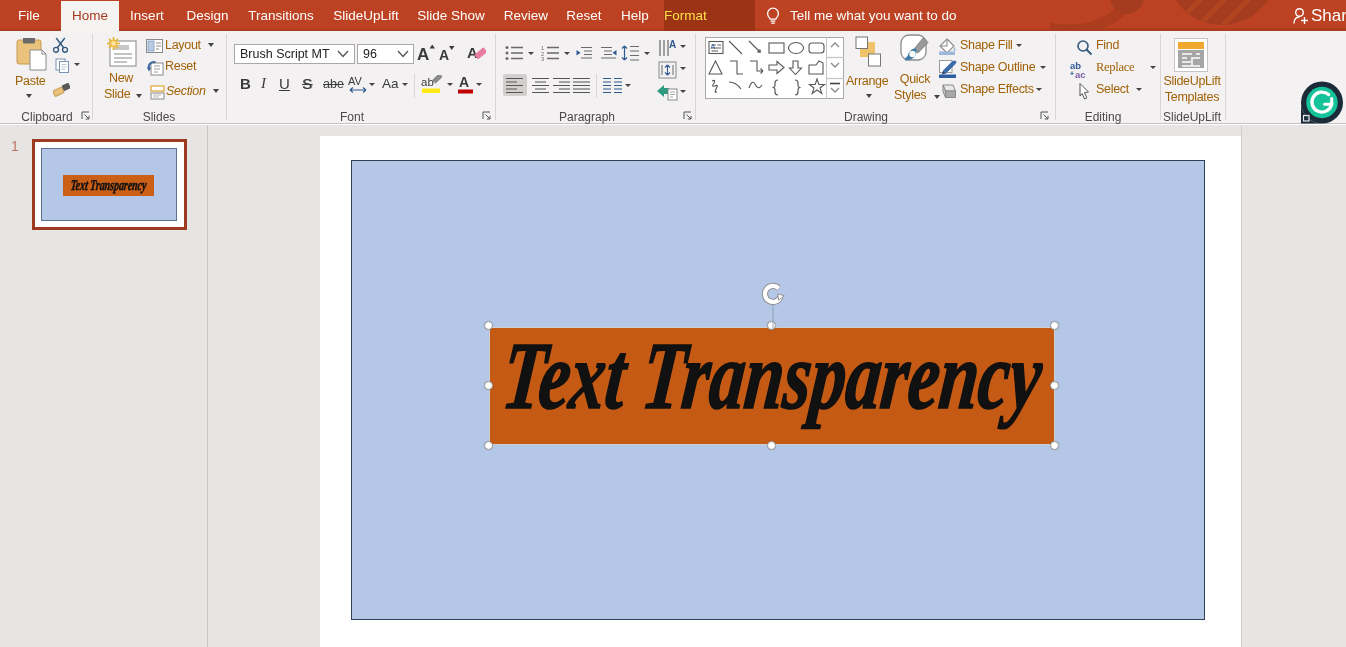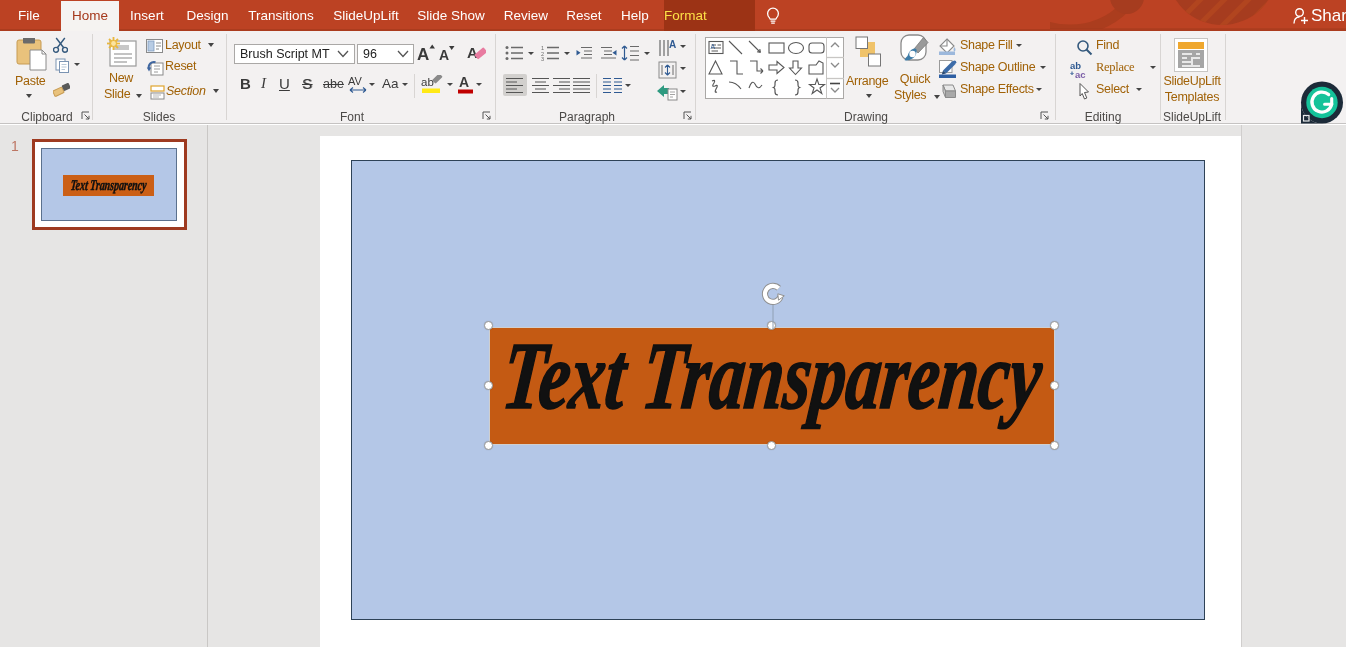--- a/index.html
+++ b/index.html
@@ -85,20 +85,21 @@
     <div class="tab" style="left:327px;width:78px;">SlideUpLift</div>
     <div class="tab" style="left:412px;width:78px;">Slide Show</div>
     <div class="tab" style="left:497px;width:58px;">Review</div>
     <div class="tab" style="left:560px;width:48px;">Reset</div>
     <div class="tab" style="left:612px;width:46px;">Help</div>
     <div id="tab-format" style="left:664px;width:91px;">Format</div>
     <svg class="abs" style="left:764px;top:6px" width="18" height="20" viewBox="0 0 18 20">
       <path d="M9 2.2 A5.4 5.4 0 0 1 14.4 7.6 Q14.4 10.2 12.6 11.8 L11.8 13.2 L6.2 13.2 L5.4 11.8 Q3.6 10.2 3.6 7.6 A5.4 5.4 0 0 1 9 2.2 Z" fill="none" stroke="#fff" stroke-width="1.3"></path>
       <path d="M6.6 15.2 L11.4 15.2 M7.2 17.2 L10.8 17.2" stroke="#fff" stroke-width="1.2"></path>
     </svg>
+    <div class="tab" style="left:790px;width:220px;text-align:left;">Tell me what you want to do</div>
     <svg class="abs" style="left:1290px;top:6px" width="20" height="20" viewBox="0 0 20 20">
       <circle cx="9.5" cy="6.5" r="3.8" fill="none" stroke="#fff" stroke-width="1.4"></circle>
       <path d="M4 17.5 Q4 11 9.5 11" fill="none" stroke="#fff" stroke-width="1.4"></path>
       <path d="M11 14.5 L18 14.5 M14.5 11 L14.5 18" stroke="#fff" stroke-width="1.4"></path>
     </svg>
     <div class="tab" style="left:1311px;width:34px;text-align:left;font-size:17px;">Share</div>
   </div>
 
   <div id="ribbon">
     <div class="gsep" style="left:92px"></div>

